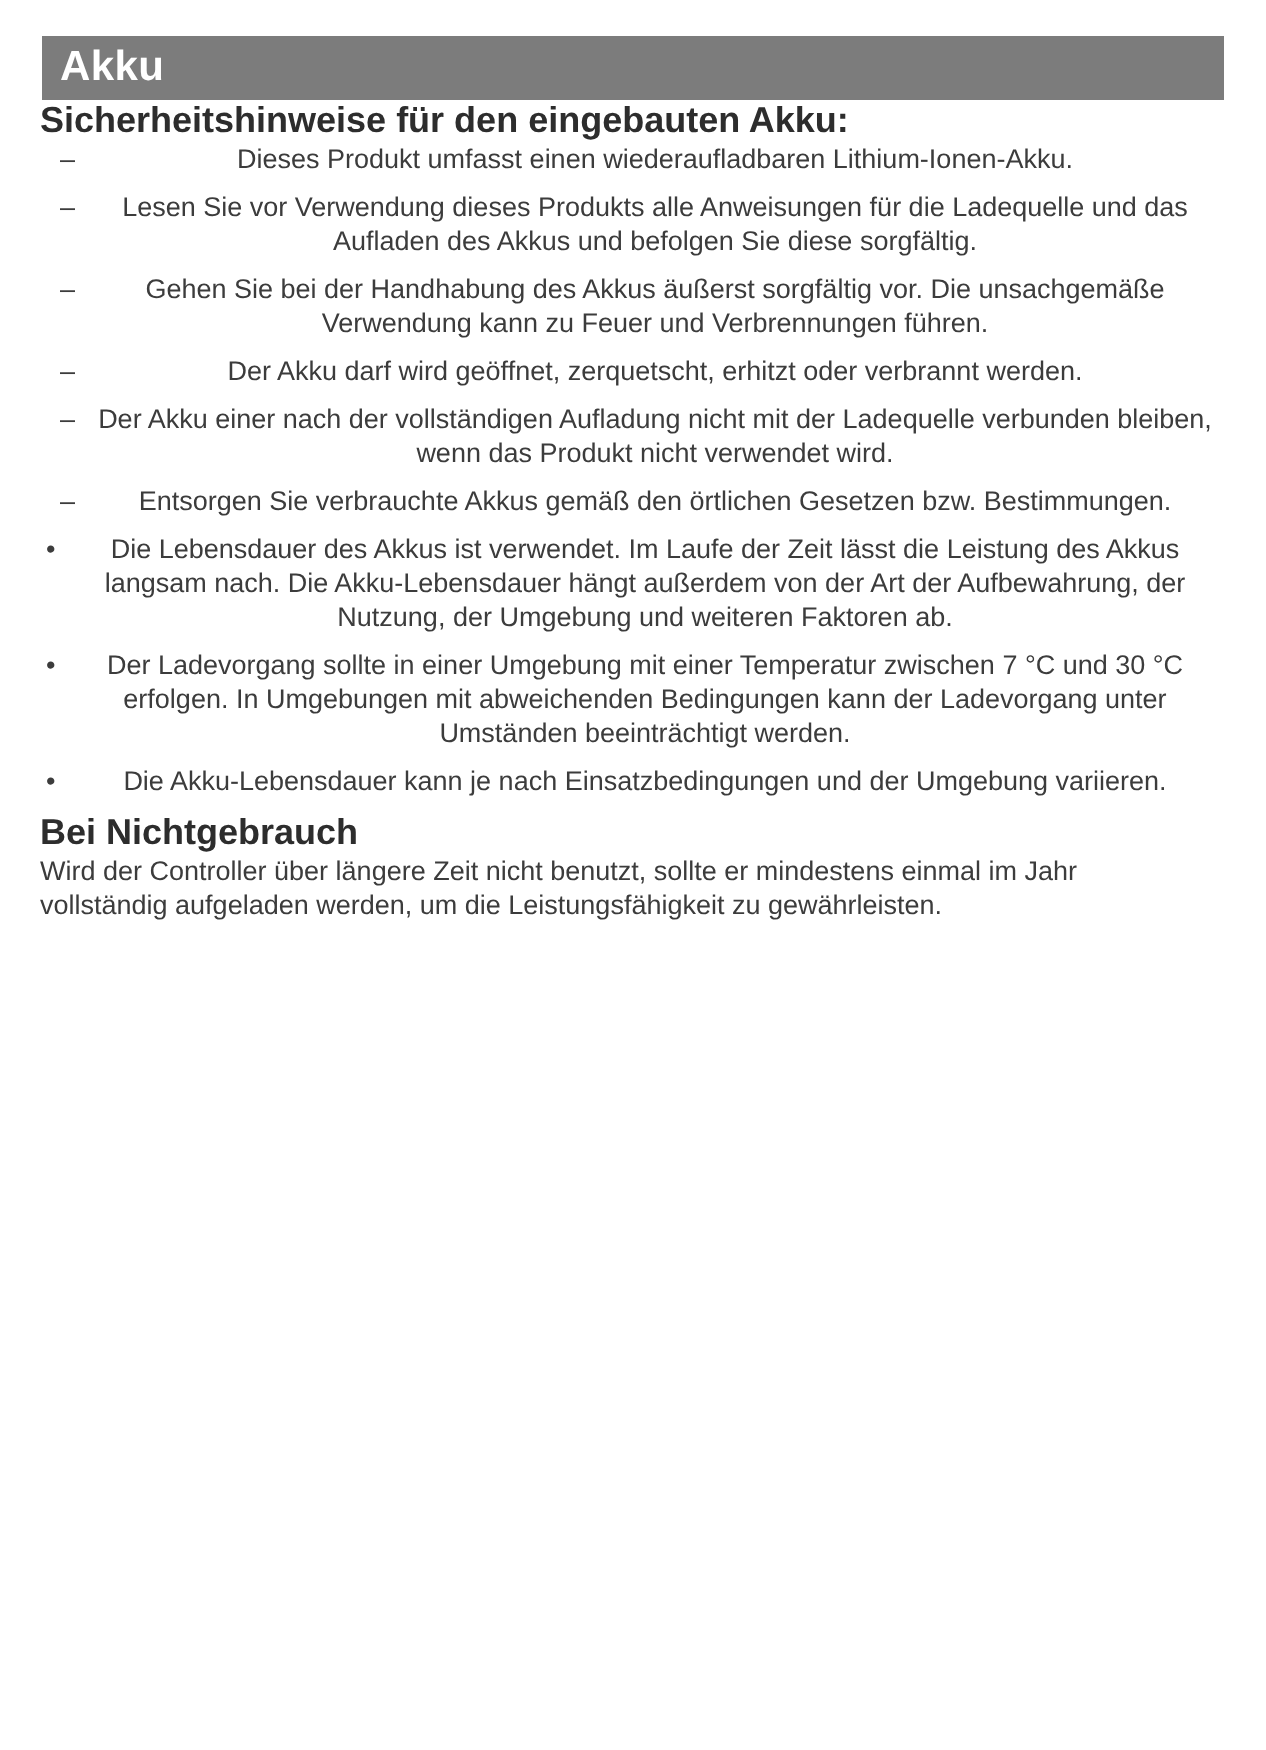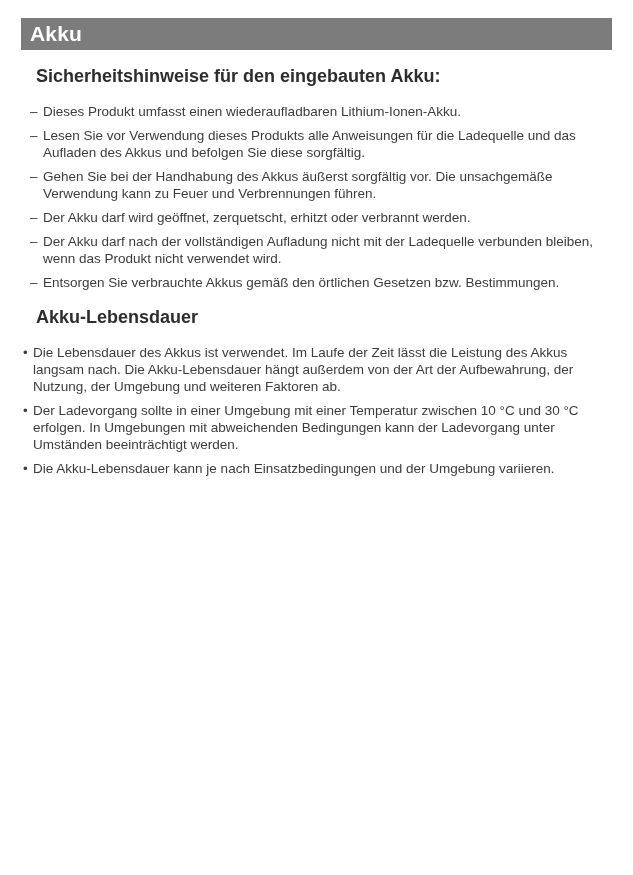--- a/index.html
+++ b/index.html
@@ -31,21 +31,21 @@
     color: #ffffff;
     font-size: 21px;
     font-weight: 700;
     padding-left: 9px;
     letter-spacing: 0.2px;
   }
   h2.section-heading {
     font-size: 18px;
     font-weight: 700;
     color: #2d2d2d;
-    margin: 16px;
+    margin: 0;
     padding: 0;
     line-height: 21px;
   }
   .heading-safety   { margin-top: 9px;  margin-bottom: 8px; }
   .heading-lifespan { margin-top: 13px; margin-bottom: 8px; }
   .heading-nonuse   { margin-top: 15px; margin-bottom: 3px; }
   ul.doc-list {
     list-style: none;
     margin: 0;
     padding: 0;
@@ -62,20 +62,21 @@
     flex: 0 0 13px;
     width: 13px;
   }
   ul.bullet-list li { padding-left: 3px; }
   ul.bullet-list .marker {
     flex: 0 0 10px;
     width: 10px;
   }
   .item-text {
     flex: 1 1 auto;
+    text-align: center;
   }
   p.body-paragraph {
     font-size: 13.5px;
     line-height: 17px;
     color: #3c3c3c;
     margin: 0;
     max-width: 560px;
   }
 </style>
 </head>
@@ -101,40 +102,41 @@
     <li>
       <span class="marker">–</span>
       <span class="item-text">Gehen Sie bei der Handhabung des Akkus äußerst sorgfältig vor. Die unsachgemäße Verwendung kann zu Feuer und Verbrennungen führen.</span>
     </li>
     <li>
       <span class="marker">–</span>
       <span class="item-text">Der Akku darf wird geöffnet, zerquetscht, erhitzt oder verbrannt werden.</span>
     </li>
     <li>
       <span class="marker">–</span>
-      <span class="item-text">Der Akku darf nach der vollständigen Aufladung nicht mit der Ladequelle verbunden bleiben, wenn das Produkt nicht verwendet wird.</span>
+      <span class="item-text">Der Akku einer nach der vollständigen Aufladung nicht mit der Ladequelle verbunden bleiben, wenn das Produkt nicht verwendet wird.</span>
     </li>
     <li>
       <span class="marker">–</span>
       <span class="item-text">Entsorgen Sie verbrauchte Akkus gemäß den örtlichen Gesetzen bzw. Bestimmungen.</span>
     </li>
   </ul>
 
-  <h2 class="section-heading heading-lifespan">Akku-Lebensdauer</h2>
 
   <ul class="doc-list bullet-list">
     <li>
       <span class="marker">•</span>
       <span class="item-text">Die Lebensdauer des Akkus ist verwendet. Im Laufe der Zeit lässt die Leistung des Akkus langsam nach. Die Akku-Lebensdauer hängt außerdem von der Art der Aufbewahrung, der Nutzung, der Umgebung und weiteren Faktoren ab.</span>
     </li>
     <li>
       <span class="marker">•</span>
-      <span class="item-text">Der Ladevorgang sollte in einer Umgebung mit einer Temperatur zwischen 10 °C und 30 °C erfolgen. In Umgebungen mit abweichenden Bedingungen kann der Ladevorgang unter Umständen beeinträchtigt werden.</span>
+      <span class="item-text">Der Ladevorgang sollte in einer Umgebung mit einer Temperatur zwischen 7 °C und 30 °C erfolgen. In Umgebungen mit abweichenden Bedingungen kann der Ladevorgang unter Umständen beeinträchtigt werden.</span>
     </li>
     <li>
       <span class="marker">•</span>
       <span class="item-text">Die Akku-Lebensdauer kann je nach Einsatzbedingungen und der Umgebung variieren.</span>
     </li>
   </ul>
 
+  <h2 class="section-heading heading-nonuse">Bei Nichtgebrauch</h2>
 
+  <p class="body-paragraph">Wird der Controller über längere Zeit nicht benutzt, sollte er mindestens einmal im Jahr vollständig aufgeladen werden, um die Leistungsfähigkeit zu gewährleisten.</p>
 
 </div>
 
 </body></html>

